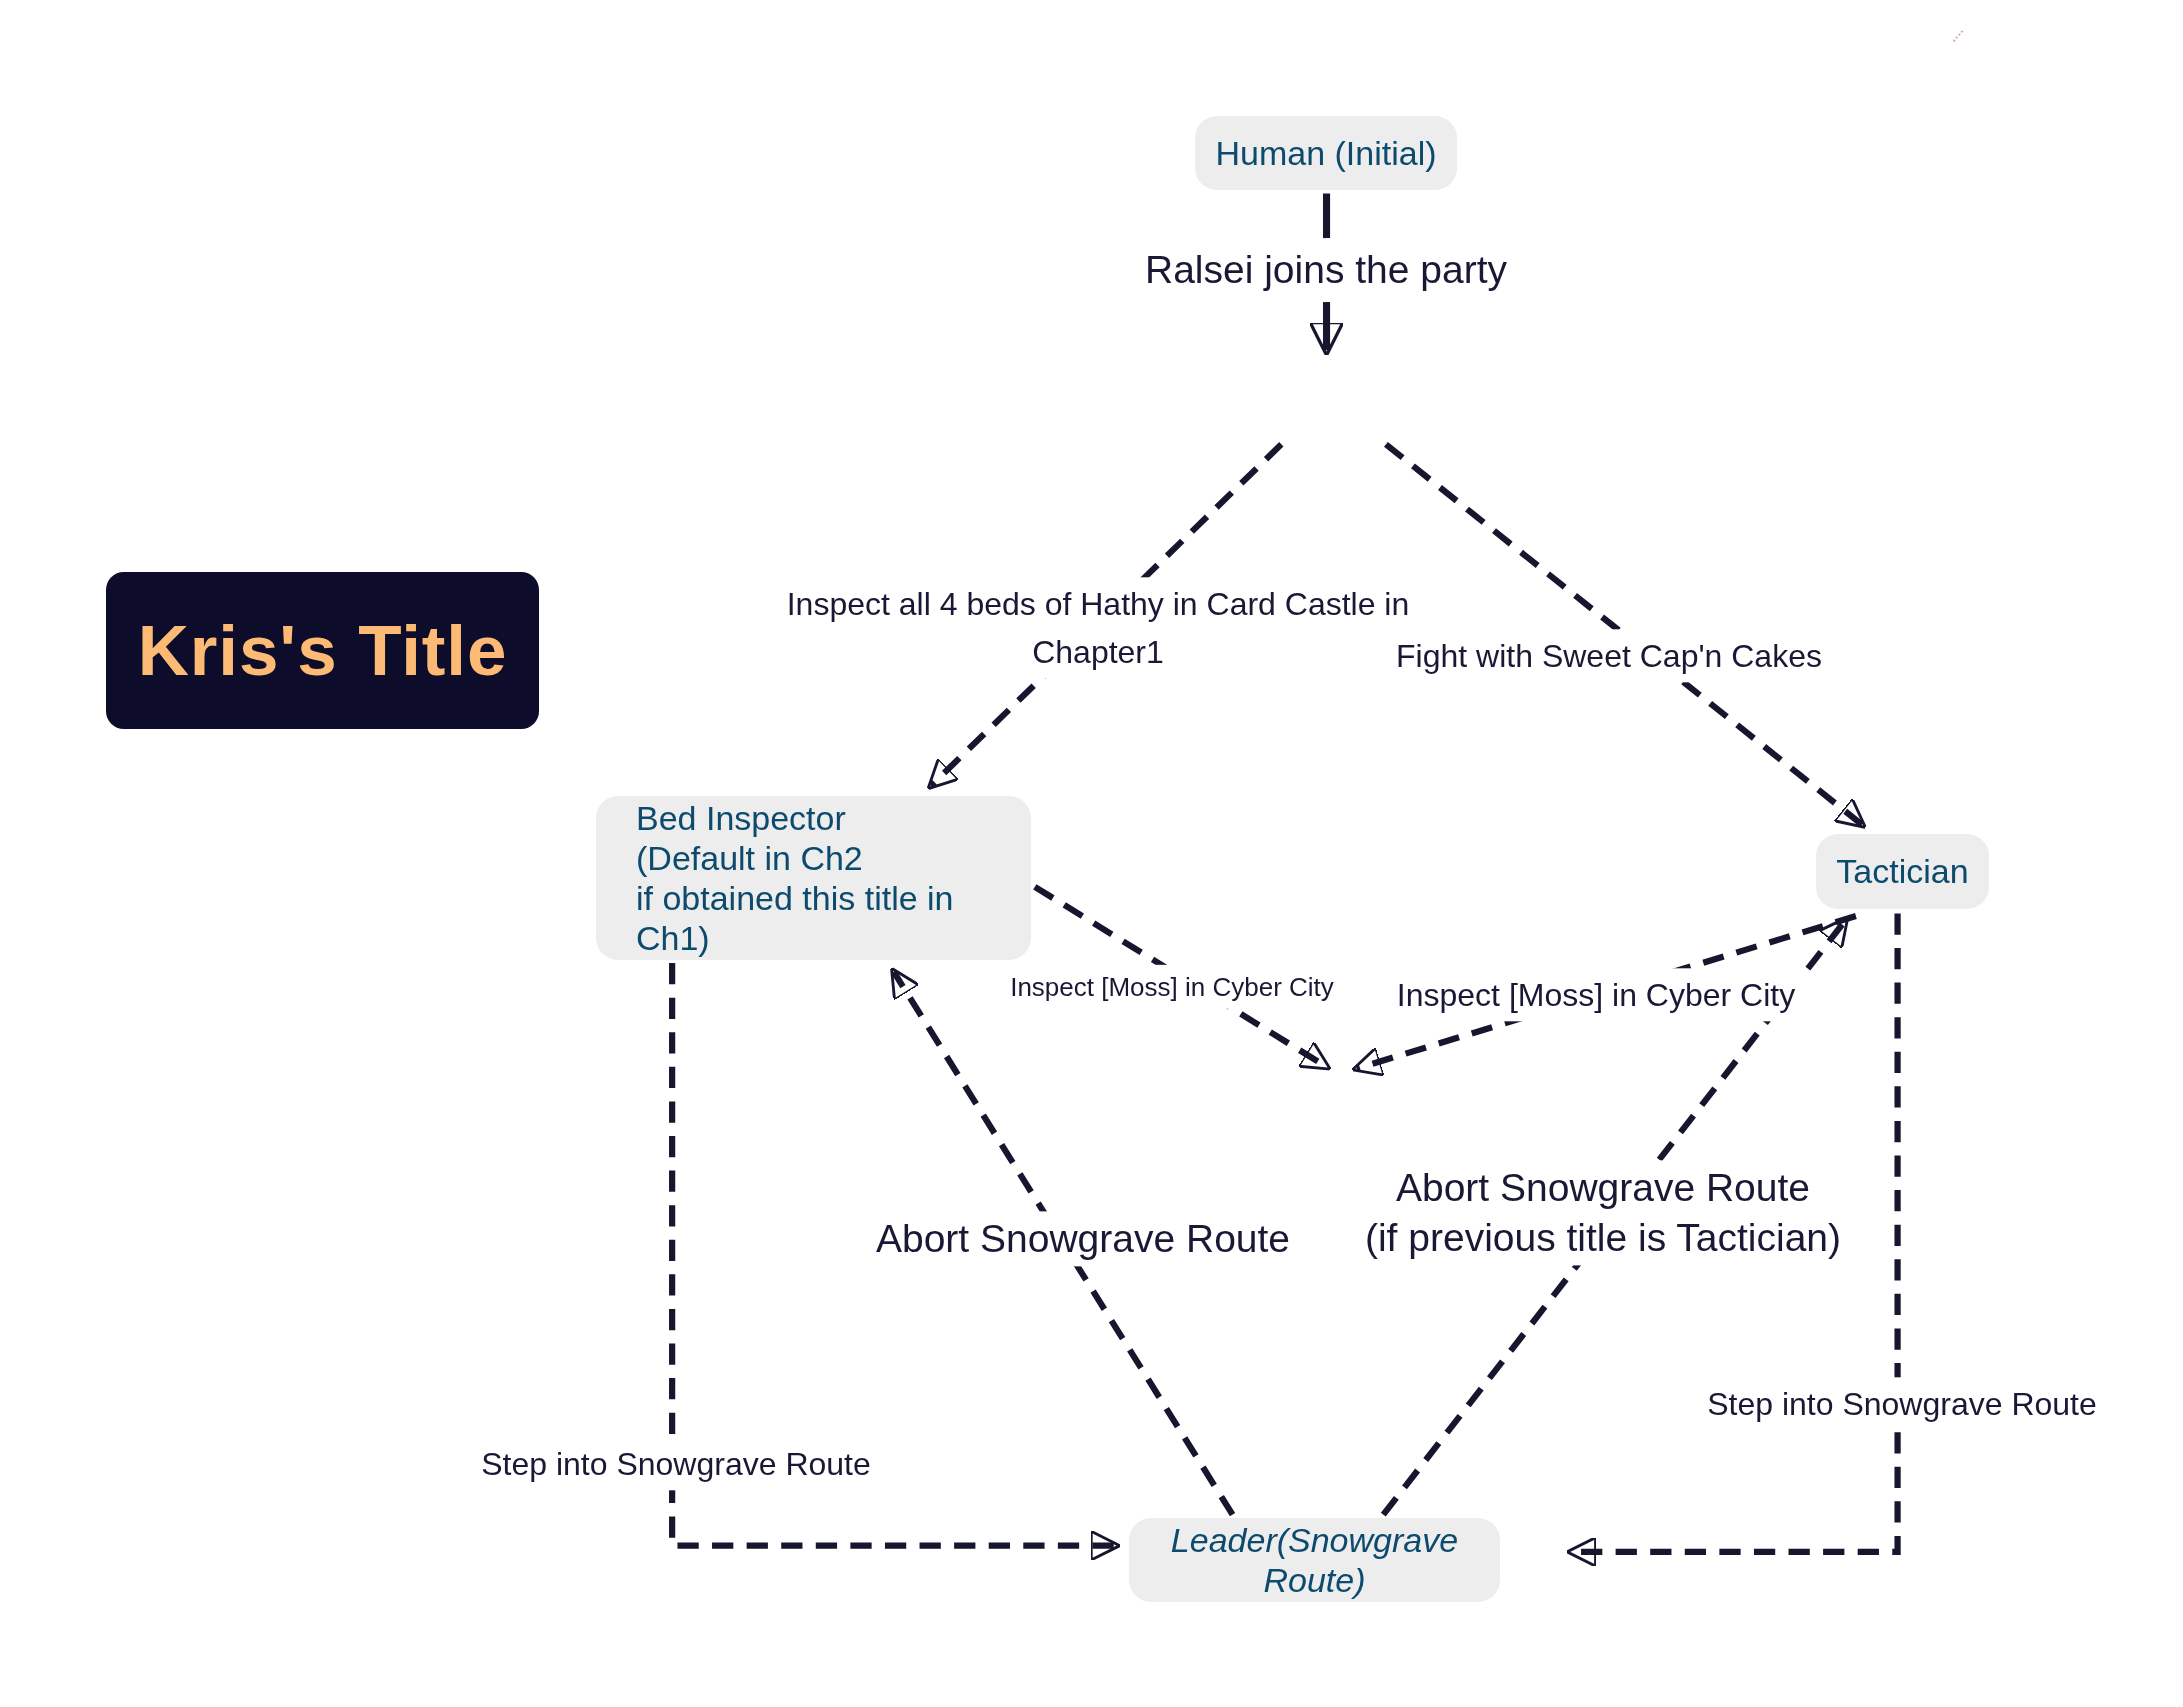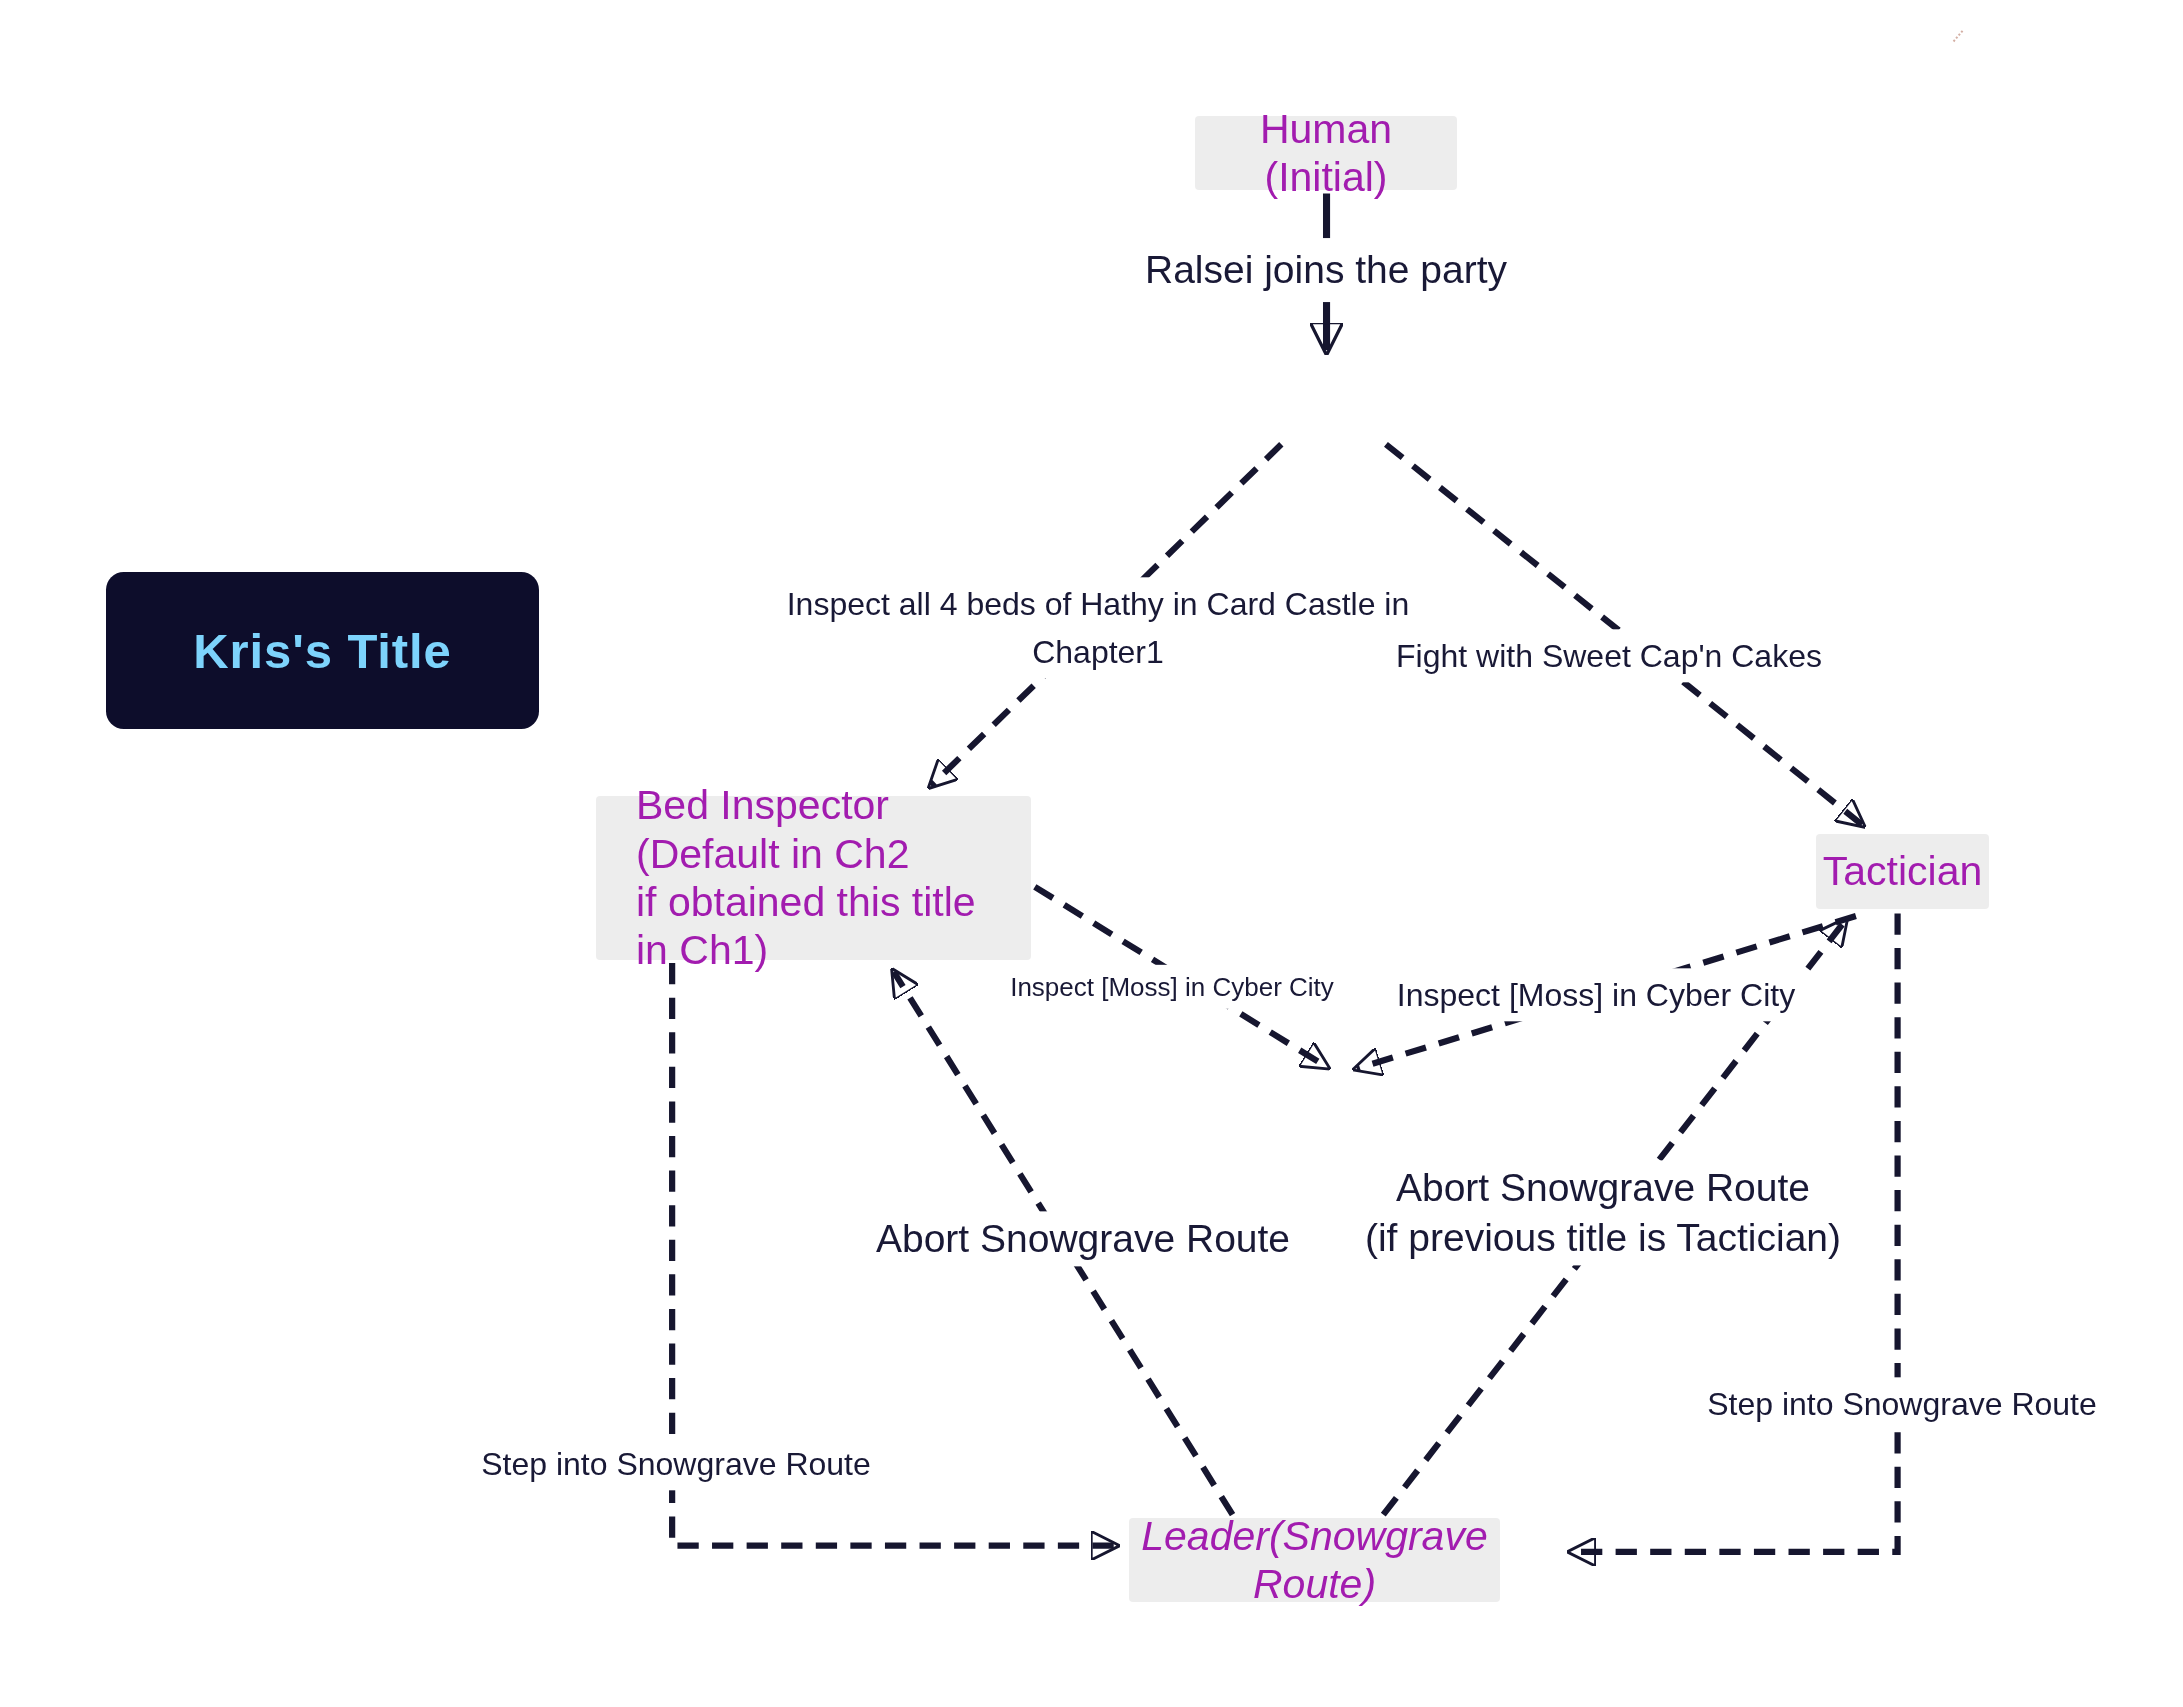--- a/index.html
+++ b/index.html
@@ -12,41 +12,41 @@
     overflow:hidden;
   }
   #wires{position:absolute;left:0;top:0;pointer-events:none;}
   #wires path{fill:none;stroke:#16162f;}
   #wires path.solid{stroke-width:8;}
   #wires path.dash{stroke-width:7;stroke-dasharray:24 15;}
 
   .node{
     position:absolute;
     background:#ededed;
-    border-radius:4px;
+    border-radius:22px;
     display:flex;align-items:center;justify-content:center;
-    font-size:41px;
-    color:#a21caf;
+    font-size:34px;
+    color:#0c4a6e;
     text-align:center;
     box-sizing:border-box;
     line-height:1.18;
   }
   .node.multiline{
     justify-content:flex-start;
     text-align:left;
     padding:0 40px;
   }
   .title-box{
     position:absolute;
     left:106px;top:572px;width:433px;height:157px;
     background:#0d0d2b;
     border-radius:17.7px;
     display:flex;align-items:center;justify-content:center;
-    color:#7dd3fc;
-    font-size:49px;
+    color:#fdba74;
+    font-size:71px;
     font-weight:600;
     letter-spacing:0.9px;
   }
   .edge-label{
     position:absolute;
     transform:translate(-50%,-50%);
     background:#ffffff;
     padding:2.7px 8.9px;
     text-align:center;
     white-space:nowrap;

